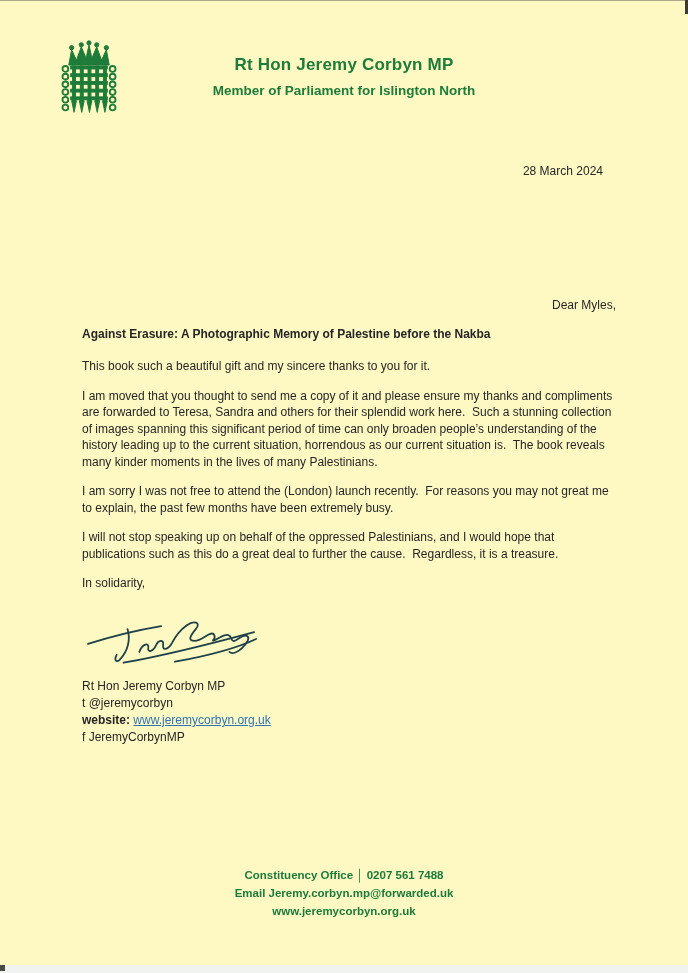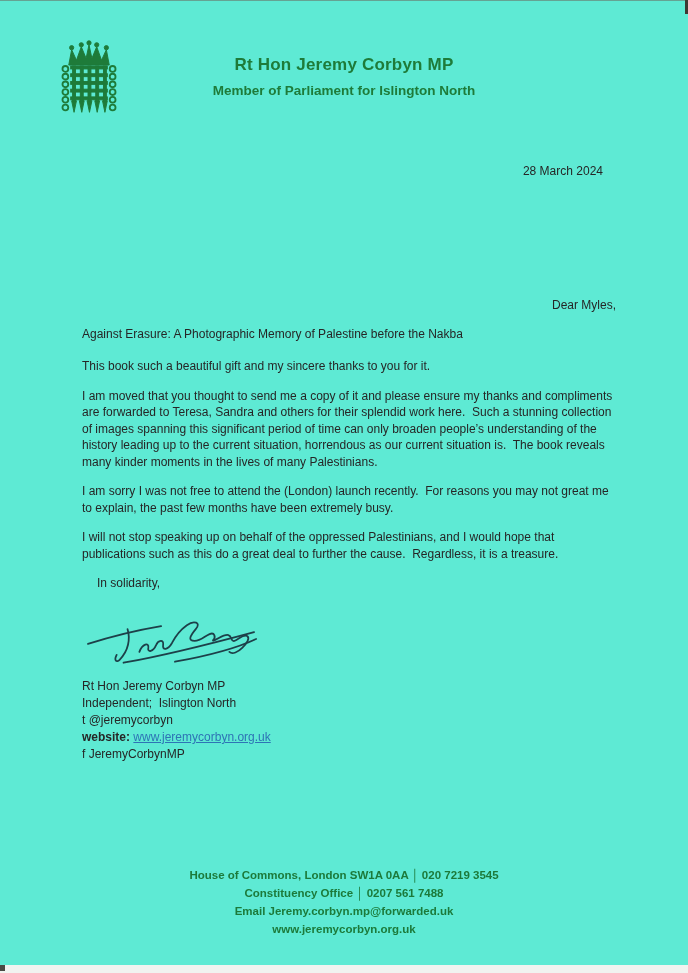--- a/index.html
+++ b/index.html
@@ -1,20 +1,20 @@
 <!DOCTYPE html>
 <html><head>
 <meta charset="utf-8">
 <style>
   html, body { margin:0; padding:0; background:#d9d9d5; }
   .paper {
     position:relative;
     width:688px; height:973px;
     margin:0 auto;
-    background:#5eead4;
+    background:#fef9c3;
     font-family:"Liberation Sans", sans-serif;
     color:#262626;
     overflow:hidden;
   }
   
   .scan-top    { position:absolute; top:0; left:0; right:0; height:1px; background:#6b685c; opacity:.55; }
   .scan-corner { position:absolute; top:0; right:0; width:3px; height:14px; background:#3c3a33; }
   .scan-bottom { position:absolute; bottom:0; left:0; right:0; height:8px; background:#f1f3f0; }
   .scan-bottom-mark { position:absolute; bottom:2px; left:0; width:5px; height:6px; background:#4a4a44; }
 
@@ -31,23 +31,23 @@
     font-size:13.5px; font-weight:bold; 
   }
 
   
   .addr { position:absolute; left:82px; top:152px; font-size:12px; line-height:17px; }
   .date { position:absolute; right:85px; top:164px; font-size:12px; }
 
   
   .body-block { position:absolute; left:82px; top:297px; width:534px; font-size:12px; line-height:16.5px; }
   .salutation { margin:0 0 10px 0;text-align:right; }
-  .subject    { margin:12px 0 16px 0; font-weight:normal; }
+  .subject    { margin:12px 0 16px 0; font-weight:bold; }
   .para       { margin:0 0 13px 0; white-space:pre-wrap; }
-  .closing    { margin:8px 0 0 15px; }
+  .closing    { margin:8px 0 0 0; }
 
   .signature { position:absolute; left:84px; top:610px; }
 
   
   .signoff { position:absolute; left:82px; top:678px; font-size:12px; line-height:17px; }
   .signoff .link, .footerless-link {
     color:#2e74b5; text-decoration:underline; cursor:pointer;
   }
   .signoff .bold { font-weight:bold; }
 
@@ -134,30 +134,28 @@
         <path d="M44,19 C47,29 45,41 36,50 C33,53 30,51 33,45"></path>
         <path d="M56,42 C59,34 66,32 65,38 C64,43 70,42 73,35 C75,30 81,29 80,35 C79,41 85,40 89,33 C92,27 97,20 104,15 C111,10 119,12 113,19 C108,25 104,31 112,31 C118,31 122,26 127,24 C132,22 134,27 130,31 C136,29 141,24 146,25 C150,26 148,32 152,31 C157,29 161,24 165,26 C168,28 165,33 160,38 C156,42 150,45 147,42"></path>
         <path d="M40,53 C85,45 135,32 172,22"></path>
         <path d="M92,52 C125,46 155,38 174,29"></path>
       </g>
     </svg>
   </div>
 
   <div class="signoff">
     <div>Rt Hon Jeremy Corbyn MP</div>
-    <div style="white-space:pre-wrap;">Independent;  Islington North</div>
     <div>t @jeremycorbyn</div>
     <div>
       <span class="bold" style="white-space:pre-wrap;">website: </span><a class="link">www.jeremycorbyn.org.uk</a>
     </div>
     <div>f JeremyCorbynMP</div>
   </div>
 
   <div class="footer">
-    <div>House of Commons, London SW1A 0AA │ 020 7219 3545</div>
     <div>Constituency Office │ 0207 561 7488</div>
     <div>Email Jeremy.corbyn.mp@forwarded.uk</div>
     <div>www.jeremycorbyn.org.uk</div>
   </div>
 
   <div class="scan-bottom"></div>
   <div class="scan-bottom-mark"></div>
 
 </div>
 

